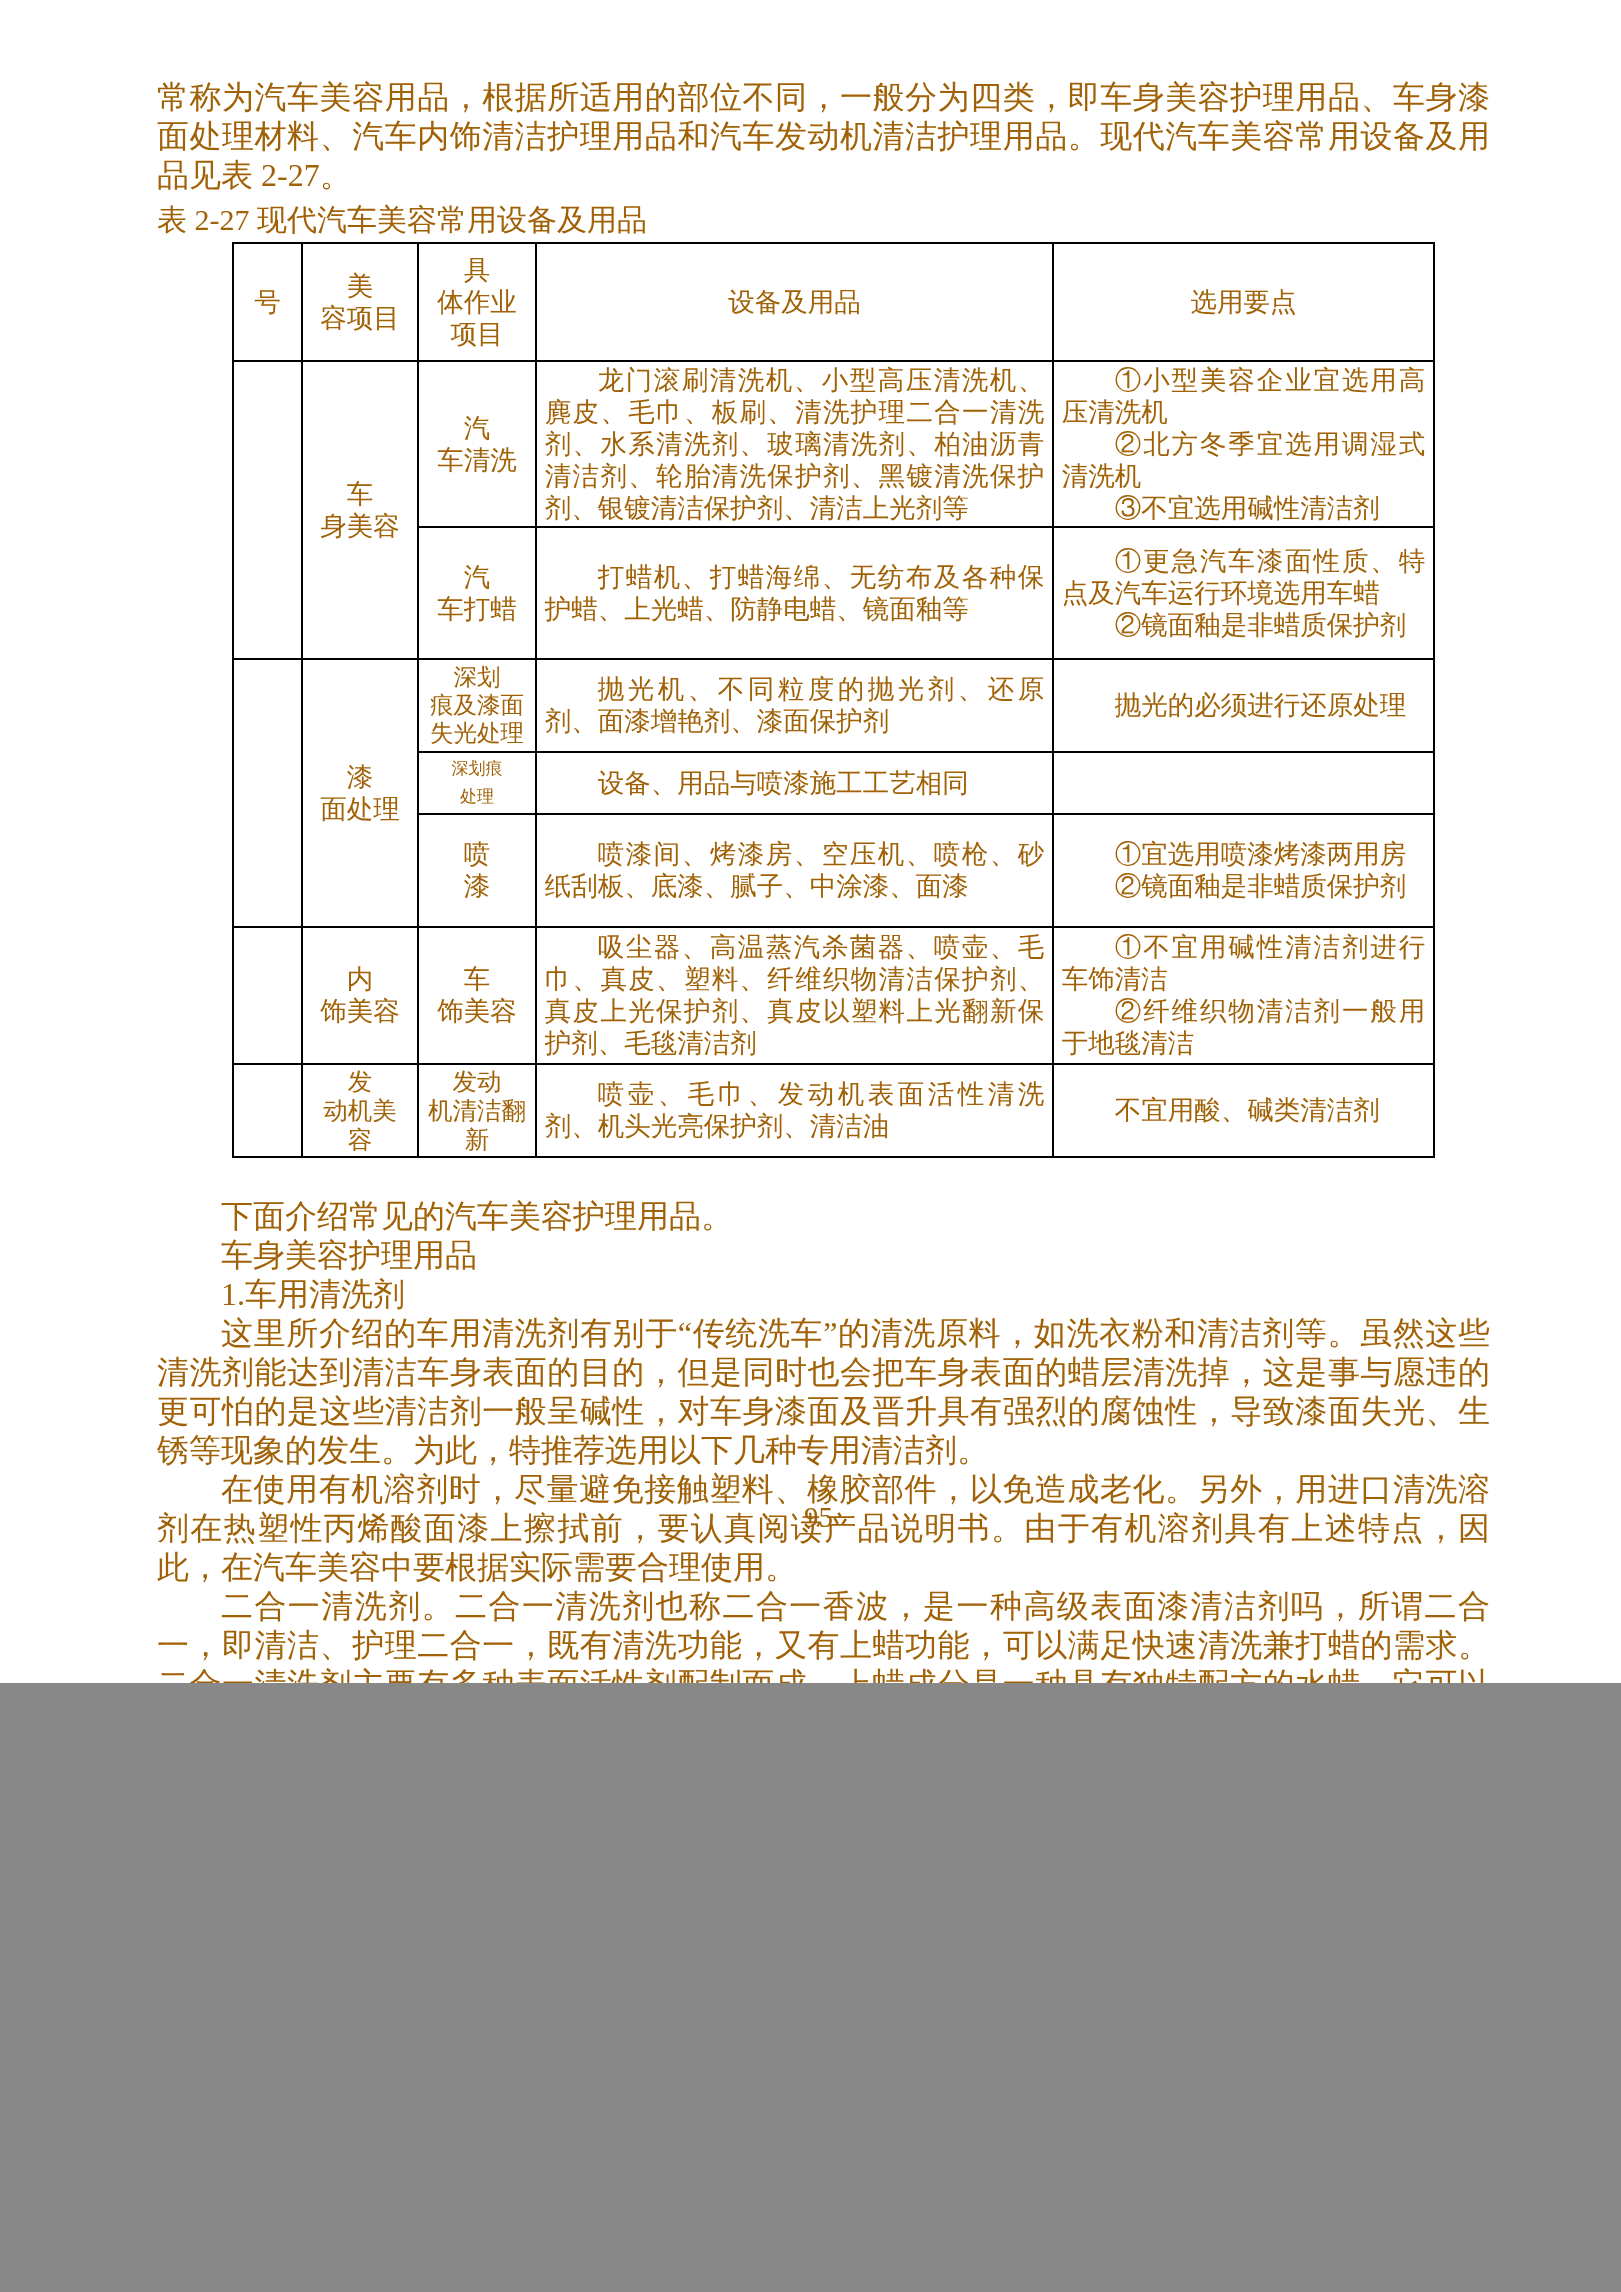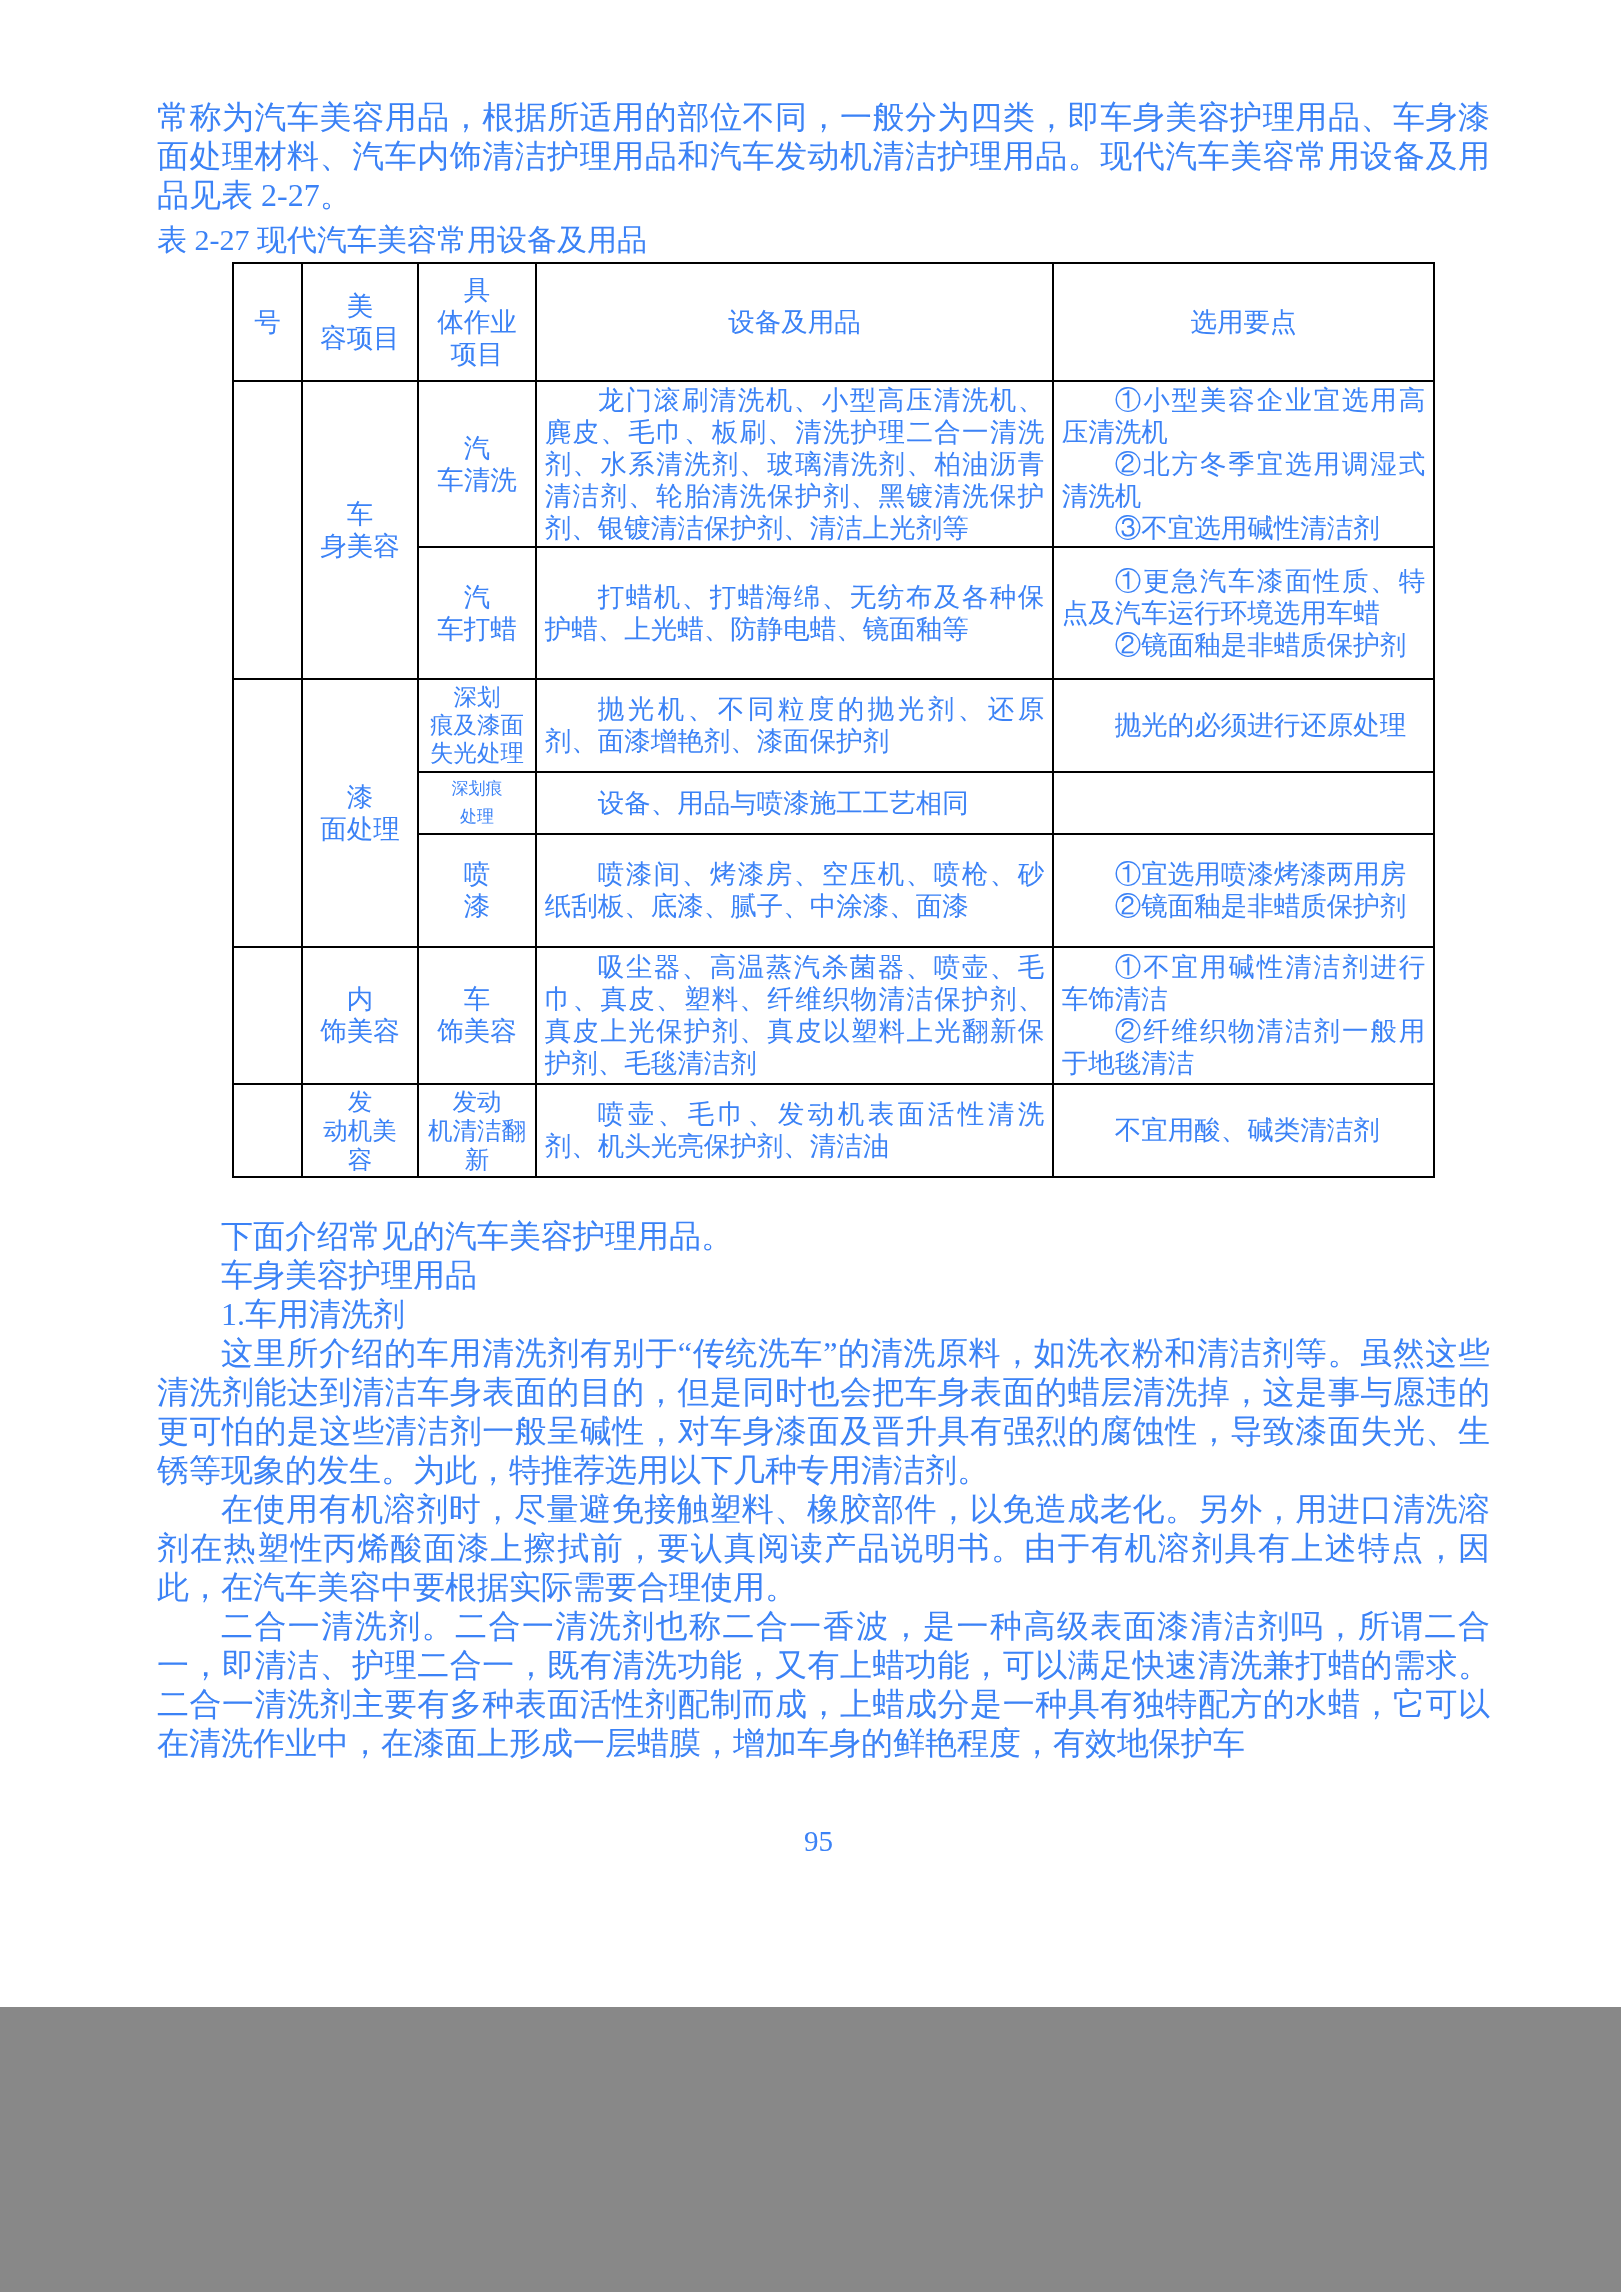--- a/index.html
+++ b/index.html
@@ -1,23 +1,23 @@
 <!DOCTYPE html>
 <html><head>
 <meta charset="utf-8">
 <style>
   html,body { margin:0; padding:0; background:#888; }
   .page {
-    width:1621px; height:2007px;
+    width:1621px; height:1683px;
     background:#ffffff;
     position:relative;
     box-sizing:border-box;
-    padding:98px 131px 0 157px;
+    padding:78px 131px 0 157px;
     font-family:"Liberation Serif","DejaVu Serif",serif;
-    color:#3b82f6;
+    color:#a16207;
     overflow:hidden;
   }
   .intro { font-size:32px; line-height:39px; text-align:justify; text-indent:0; margin:0; }
   .caption { font-size:30px; line-height:37px; margin:5.9px 0 3.9px 0; }
 
   table.tbl {
     border-collapse:collapse;
     table-layout:fixed;
     width:1200px;
     margin-left:75px;

